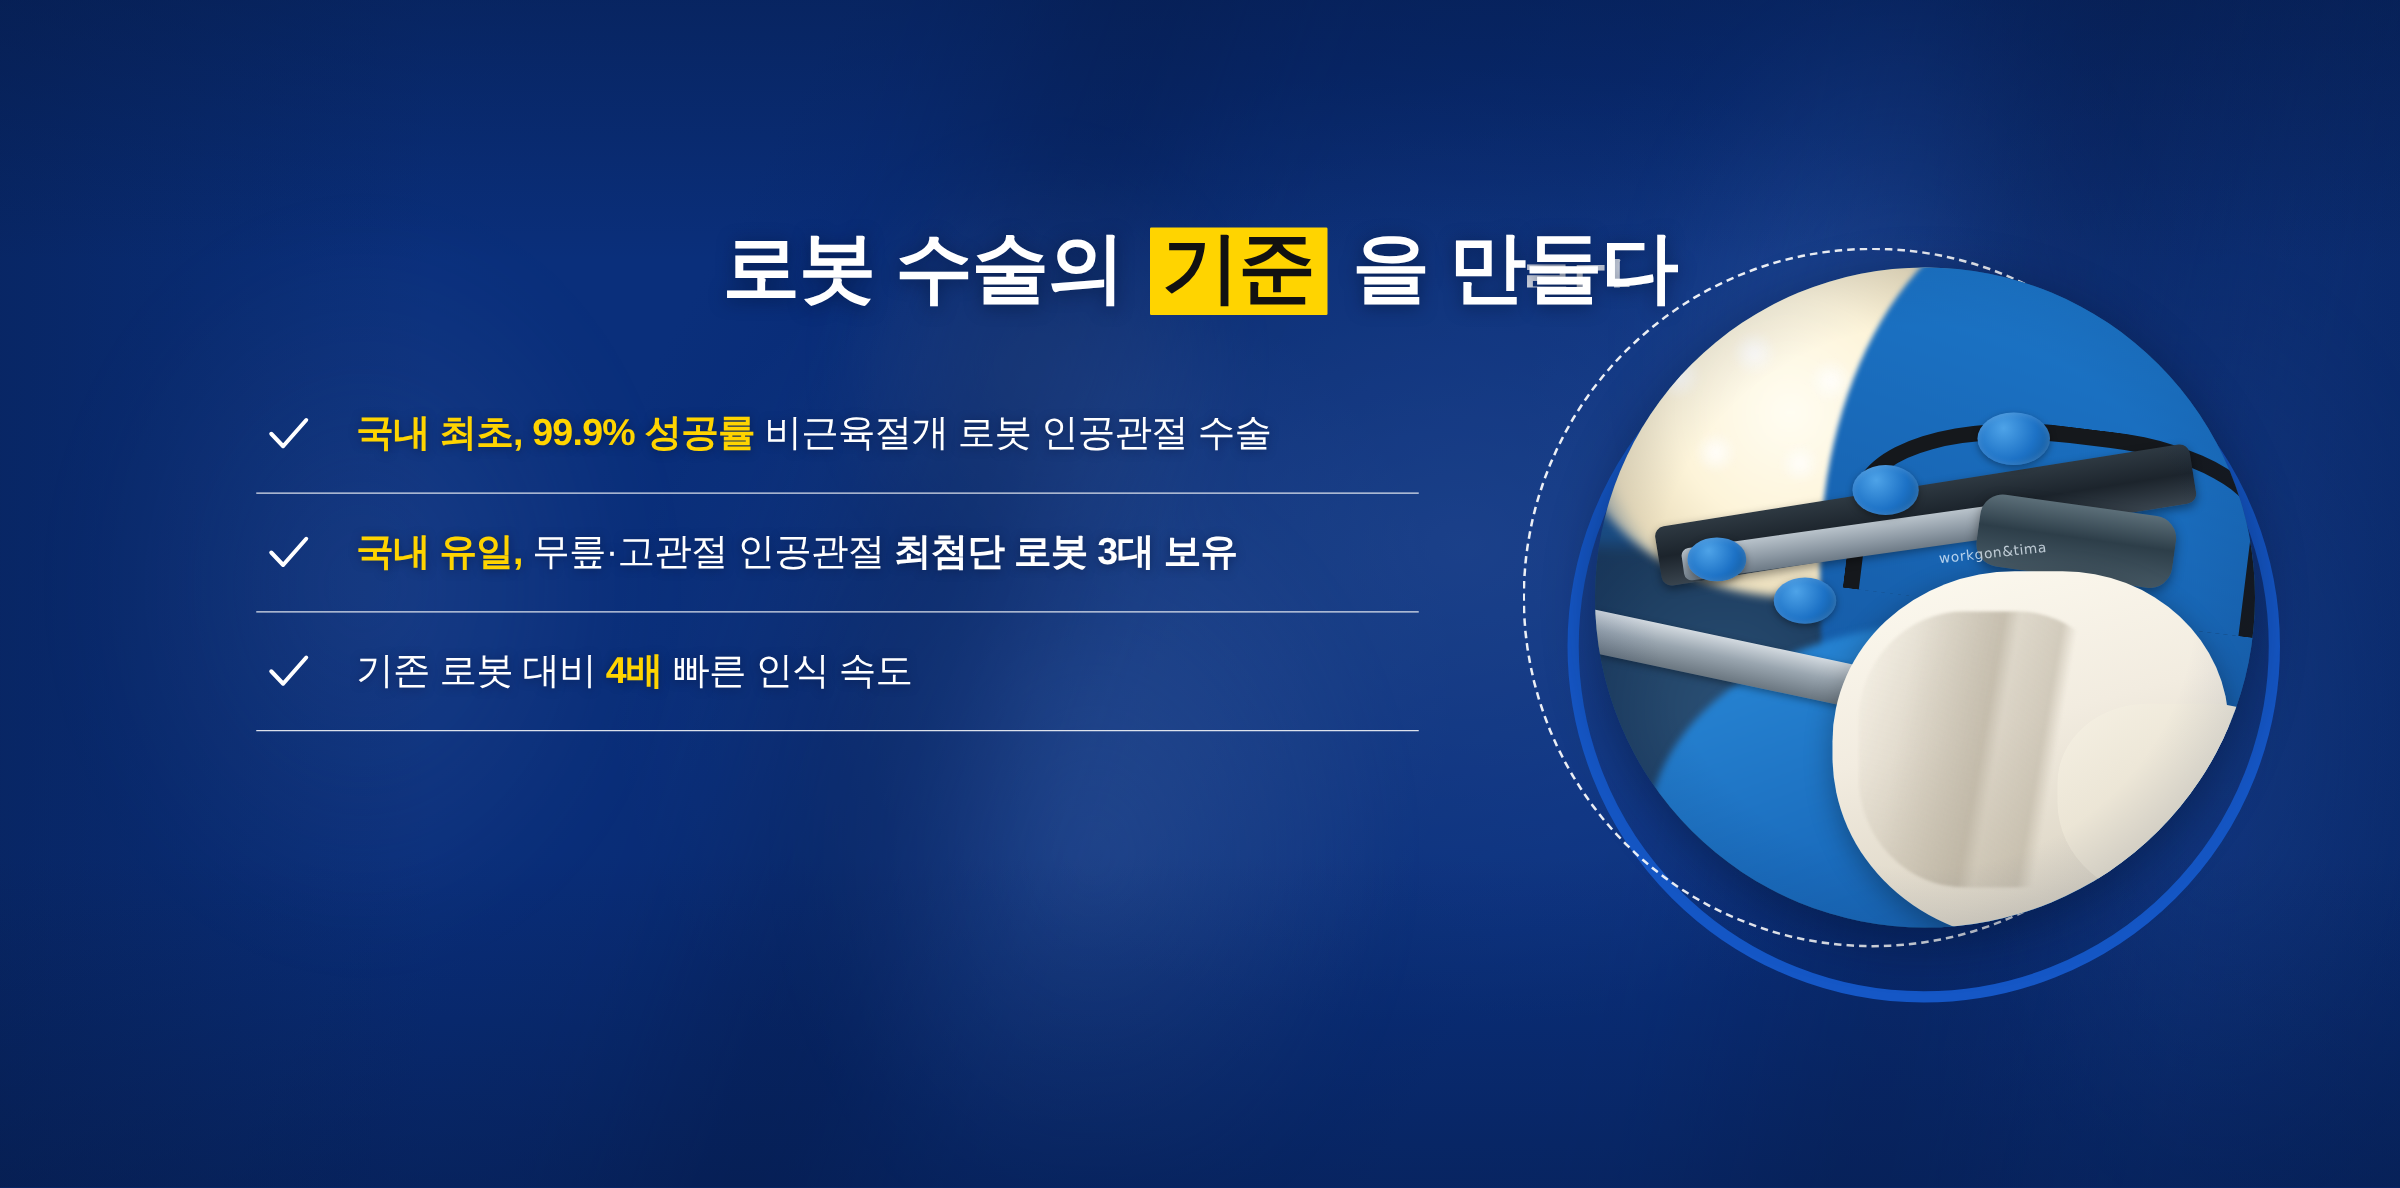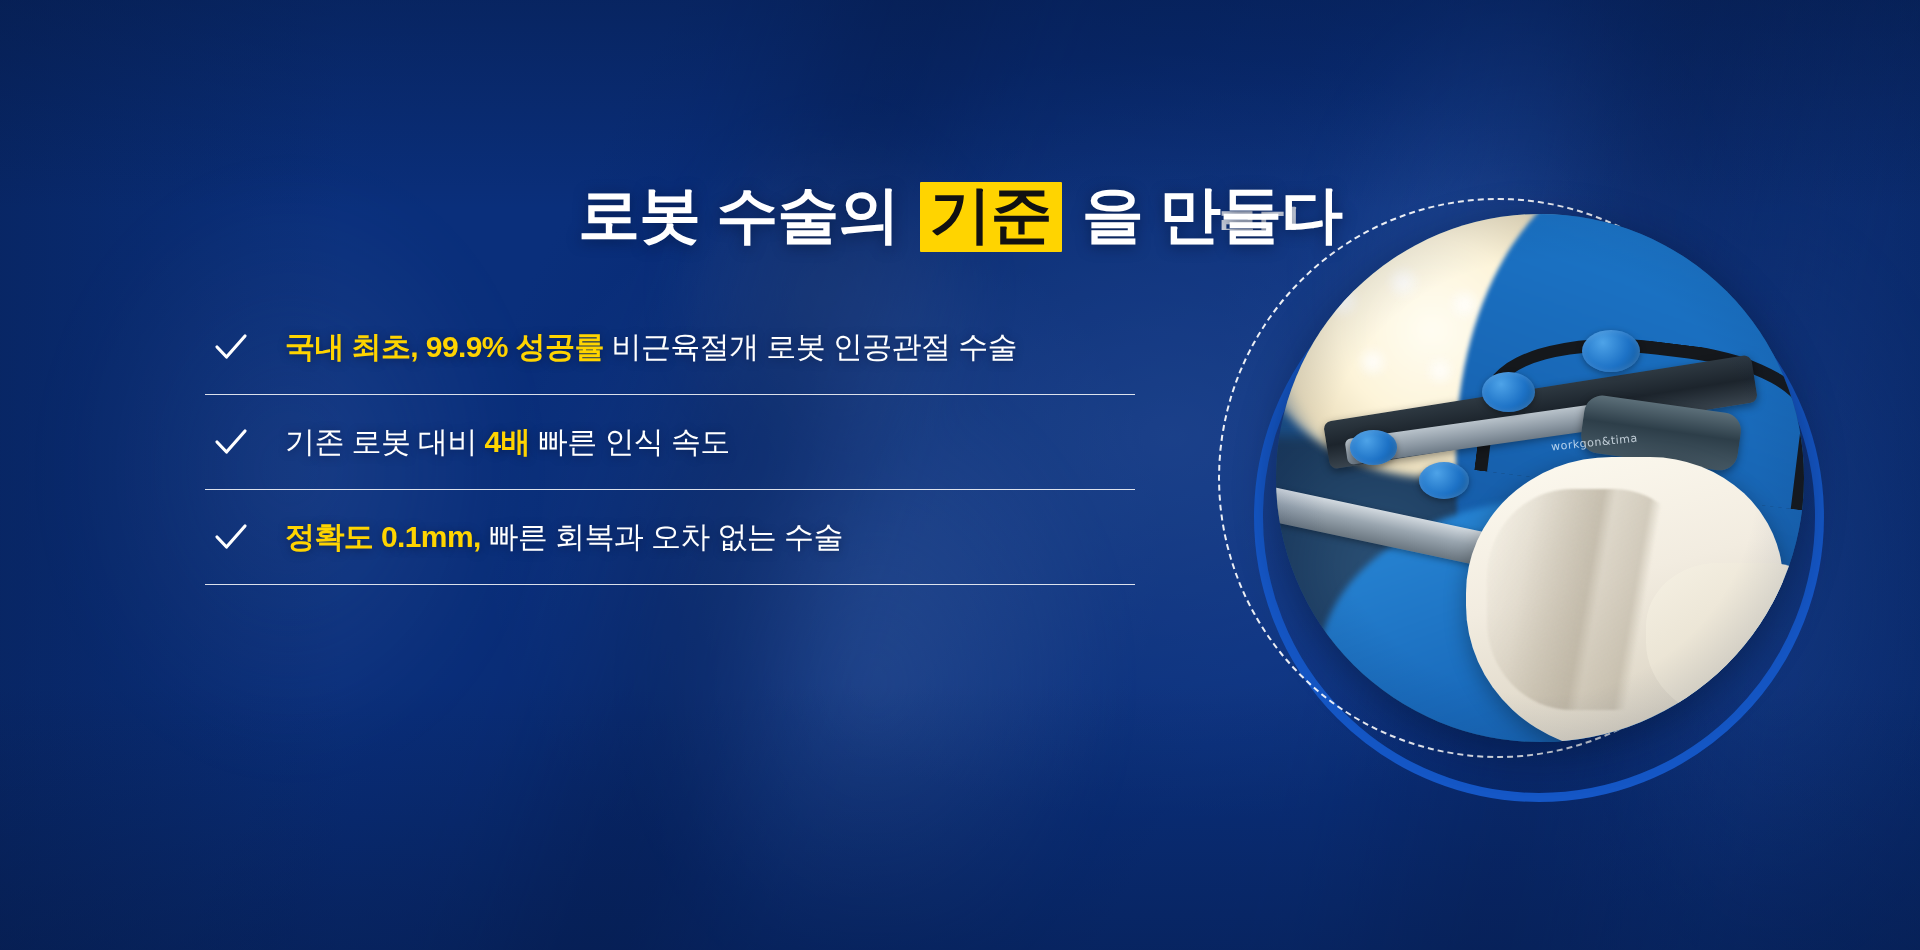--- a/index.html
+++ b/index.html
@@ -357,27 +357,27 @@
       <li class="feature-row">
         <svg class="check-icon" viewBox="0 0 40 40">
           <path d="M6 20 L15.5 30 L34 9" fill="none" stroke="#ffffff" stroke-width="3.2" stroke-linecap="round" stroke-linejoin="round"></path>
         </svg>
         <div class="feature-text"><span class="hi">국내 최초, 99.9% 성공률</span><span class="norm"> 비근육절개 로봇 인공관절 수술</span></div>
       </li>
       <li class="feature-row">
         <svg class="check-icon" viewBox="0 0 40 40">
           <path d="M6 20 L15.5 30 L34 9" fill="none" stroke="#ffffff" stroke-width="3.2" stroke-linecap="round" stroke-linejoin="round"></path>
         </svg>
-        <div class="feature-text"><span class="norm">기존 로봇 대비 </span><span class="hi">4배</span><span class="norm"> 빠른 인식 속도</span></div>
+        <div class="feature-text"><span class="hi">국내 유일,</span><span class="norm"> 무릎·고관절 인공관절 </span><span class="strong">최첨단 로봇 3대 보유</span></div>
       </li>
       <li class="feature-row">
         <svg class="check-icon" viewBox="0 0 40 40">
           <path d="M6 20 L15.5 30 L34 9" fill="none" stroke="#ffffff" stroke-width="3.2" stroke-linecap="round" stroke-linejoin="round"></path>
         </svg>
-        <div class="feature-text"><span class="hi">정확도 0.1mm,</span><span class="norm"> 빠른 회복과 오차 없는 수술</span></div>
+        <div class="feature-text"><span class="norm">기존 로봇 대비 </span><span class="hi">4배</span><span class="norm"> 빠른 인식 속도</span></div>
       </li>
     </ul>
 
   <div class="corner-glyph">르다</div>
 
   <div class="photo-module">
     <div class="ring-solid"></div>
     <div class="ring-dashed"></div>
     <div class="photo-circle">
       <div class="ph-dark-bg"></div>

